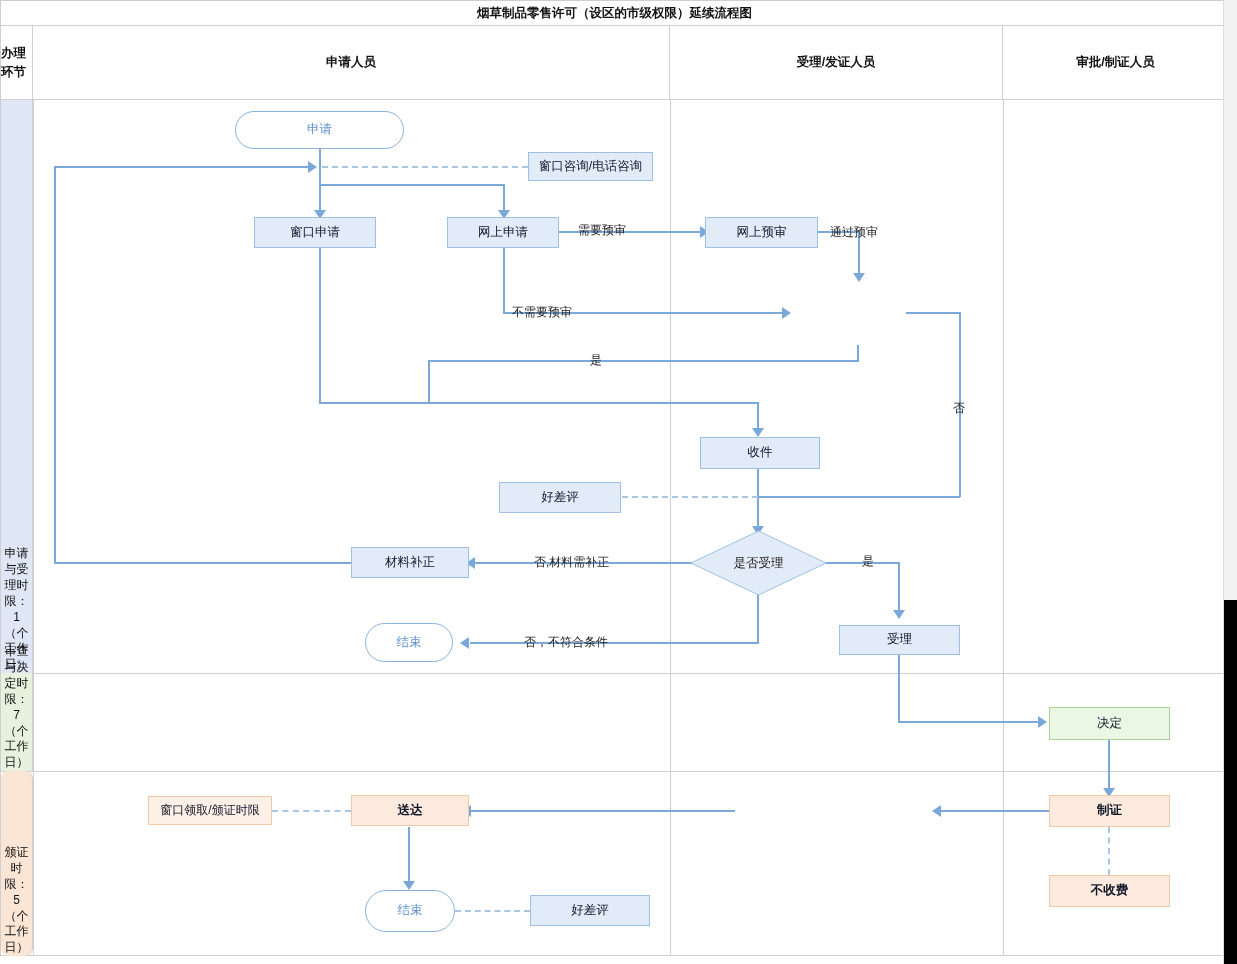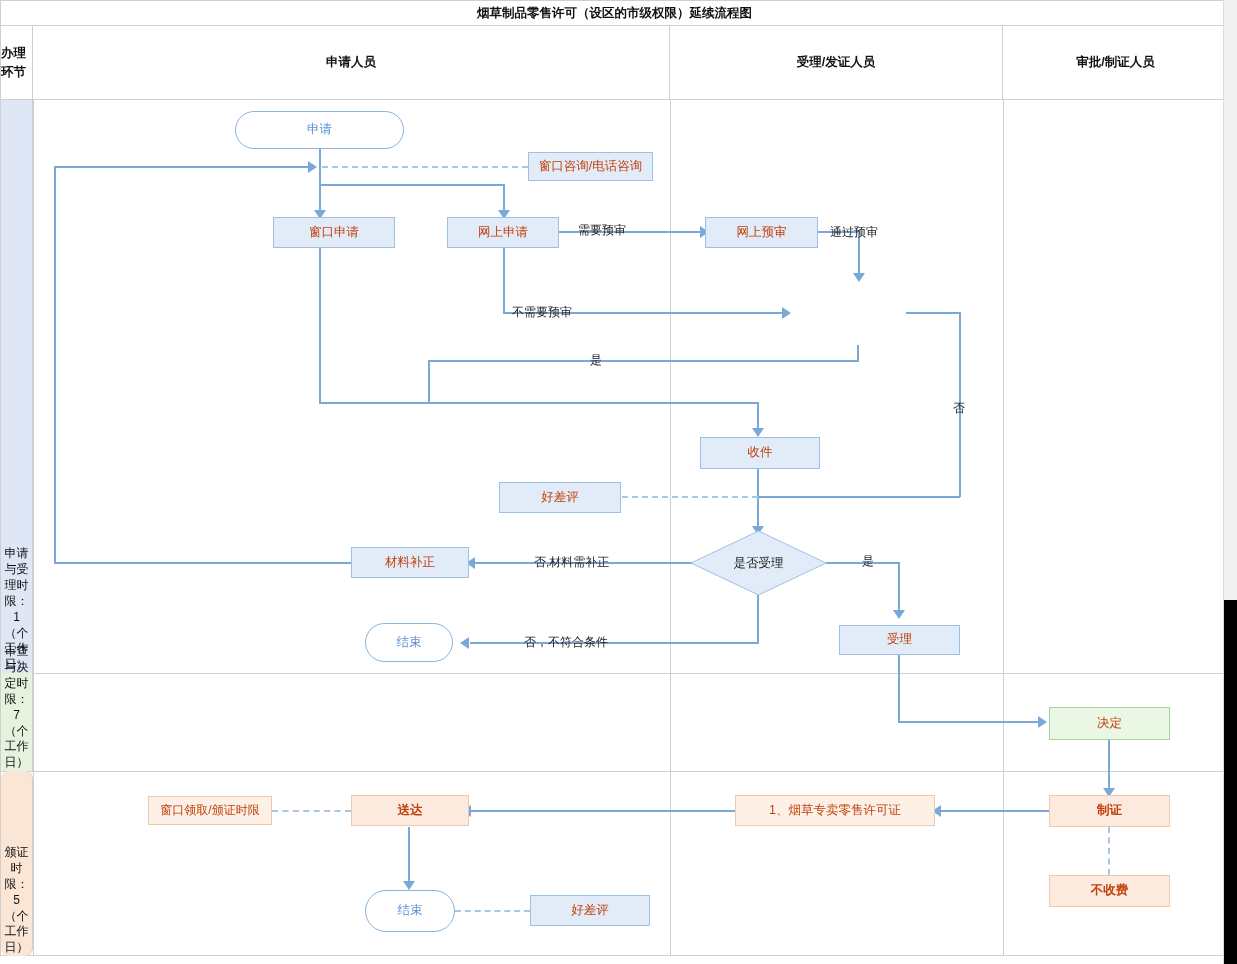--- a/index.html
+++ b/index.html
@@ -27,21 +27,21 @@
   .stage{position:absolute;left:1px;width:32px;box-sizing:border-box;border-right:1px solid #cfcfcf;
          display:flex;align-items:flex-end;justify-content:center;text-align:center;
          font-size:12px;color:#111;line-height:1.32;}
   .stage span{display:block;width:26px;word-break:break-all;}
   .stage.s1{background:#dfe7f6;}
   .stage.s2{background:#e6f2de;}
   .stage.s3{background:#fbe6d5;}
 
   
   .node{position:absolute;box-sizing:border-box;display:flex;align-items:center;justify-content:center;
-        text-align:center;font-size:12.5px;color:#c2410c;line-height:1.25;z-index:5;}
+        text-align:center;font-size:12.5px;color:#0f172a;line-height:1.25;z-index:5;}
   .n-blue{background:#e2ecf9;border:1px solid #9dc0e4;}
   .n-white-r{background:#ffffff;border:1px solid #8ab4e0;border-radius:22px;color:#5b90d0;}
   .n-green{background:#e9f7e4;border:1px solid #a9d39b;}
   .n-peach{background:#fdeade;border:1px solid #f0c9a9;font-weight:bold;}
   .n-peach-l{background:#fdf0e6;border:1px solid #f0c9a9;}
 
   
   .diamond{position:absolute;z-index:5;}
   .diamond svg{display:block;}
   .dtext{position:absolute;left:0;top:0;width:100%;height:100%;display:flex;align-items:center;justify-content:center;
@@ -183,21 +183,21 @@
 
   <div class="ln lnv" style="left:408px;top:827px;height:58px;"></div>
   <div class="arrow ar-down" style="left:403px;top:881px;"></div>
 
   <div class="dash-h" style="left:455px;top:910px;width:75px;"></div>
 
   <div class="node n-white-r" style="left:235px;top:111px;width:169px;height:38px;">申请</div>
 
   <div class="node n-blue" style="left:528px;top:152px;width:125px;height:29px;">窗口咨询/电话咨询</div>
 
-  <div class="node n-blue" style="left:273px;top:217px;width:122px;height:31px;">窗口申请</div>
+  <div class="node n-blue" style="left:254px;top:217px;width:122px;height:31px;">窗口申请</div>
 
   <div class="node n-blue" style="left:447px;top:217px;width:112px;height:31px;">网上申请</div>
 
   <div class="node n-blue" style="left:705px;top:217px;width:113px;height:31px;">网上预审</div>
 
 
   <div class="node n-blue" style="left:700px;top:437px;width:120px;height:32px;">收件</div>
 
   <div class="node n-blue" style="left:499px;top:482px;width:122px;height:31px;">好差评</div>
 
@@ -217,21 +217,20 @@
   <div class="node n-green" style="left:1049px;top:707px;width:121px;height:33px;">决定</div>
 
   <div class="node n-peach" style="left:1049px;top:795px;width:121px;height:32px;">制证</div>
 
   <div class="node n-peach" style="left:1049px;top:875px;width:121px;height:32px;">不收费</div>
 
   <div class="node n-peach" style="left:351px;top:795px;width:118px;height:31px;">送达</div>
 
   <div class="node n-peach-l" style="left:148px;top:796px;width:124px;height:29px;font-size:12px;">窗口领取/颁证时限</div>
 
-  <div class="node n-peach-l" style="left:735px;top:795px;width:200px;height:31px;">1、烟草专卖零售许可证</div>
 
   <div class="node n-white-r" style="left:365px;top:890px;width:90px;height:42px;">结束</div>
 
   <div class="node n-blue" style="left:530px;top:895px;width:120px;height:31px;">好差评</div>
 
   <div class="sb-track"></div>
   <div class="sb-thumb"></div>
 
 </div>
 

